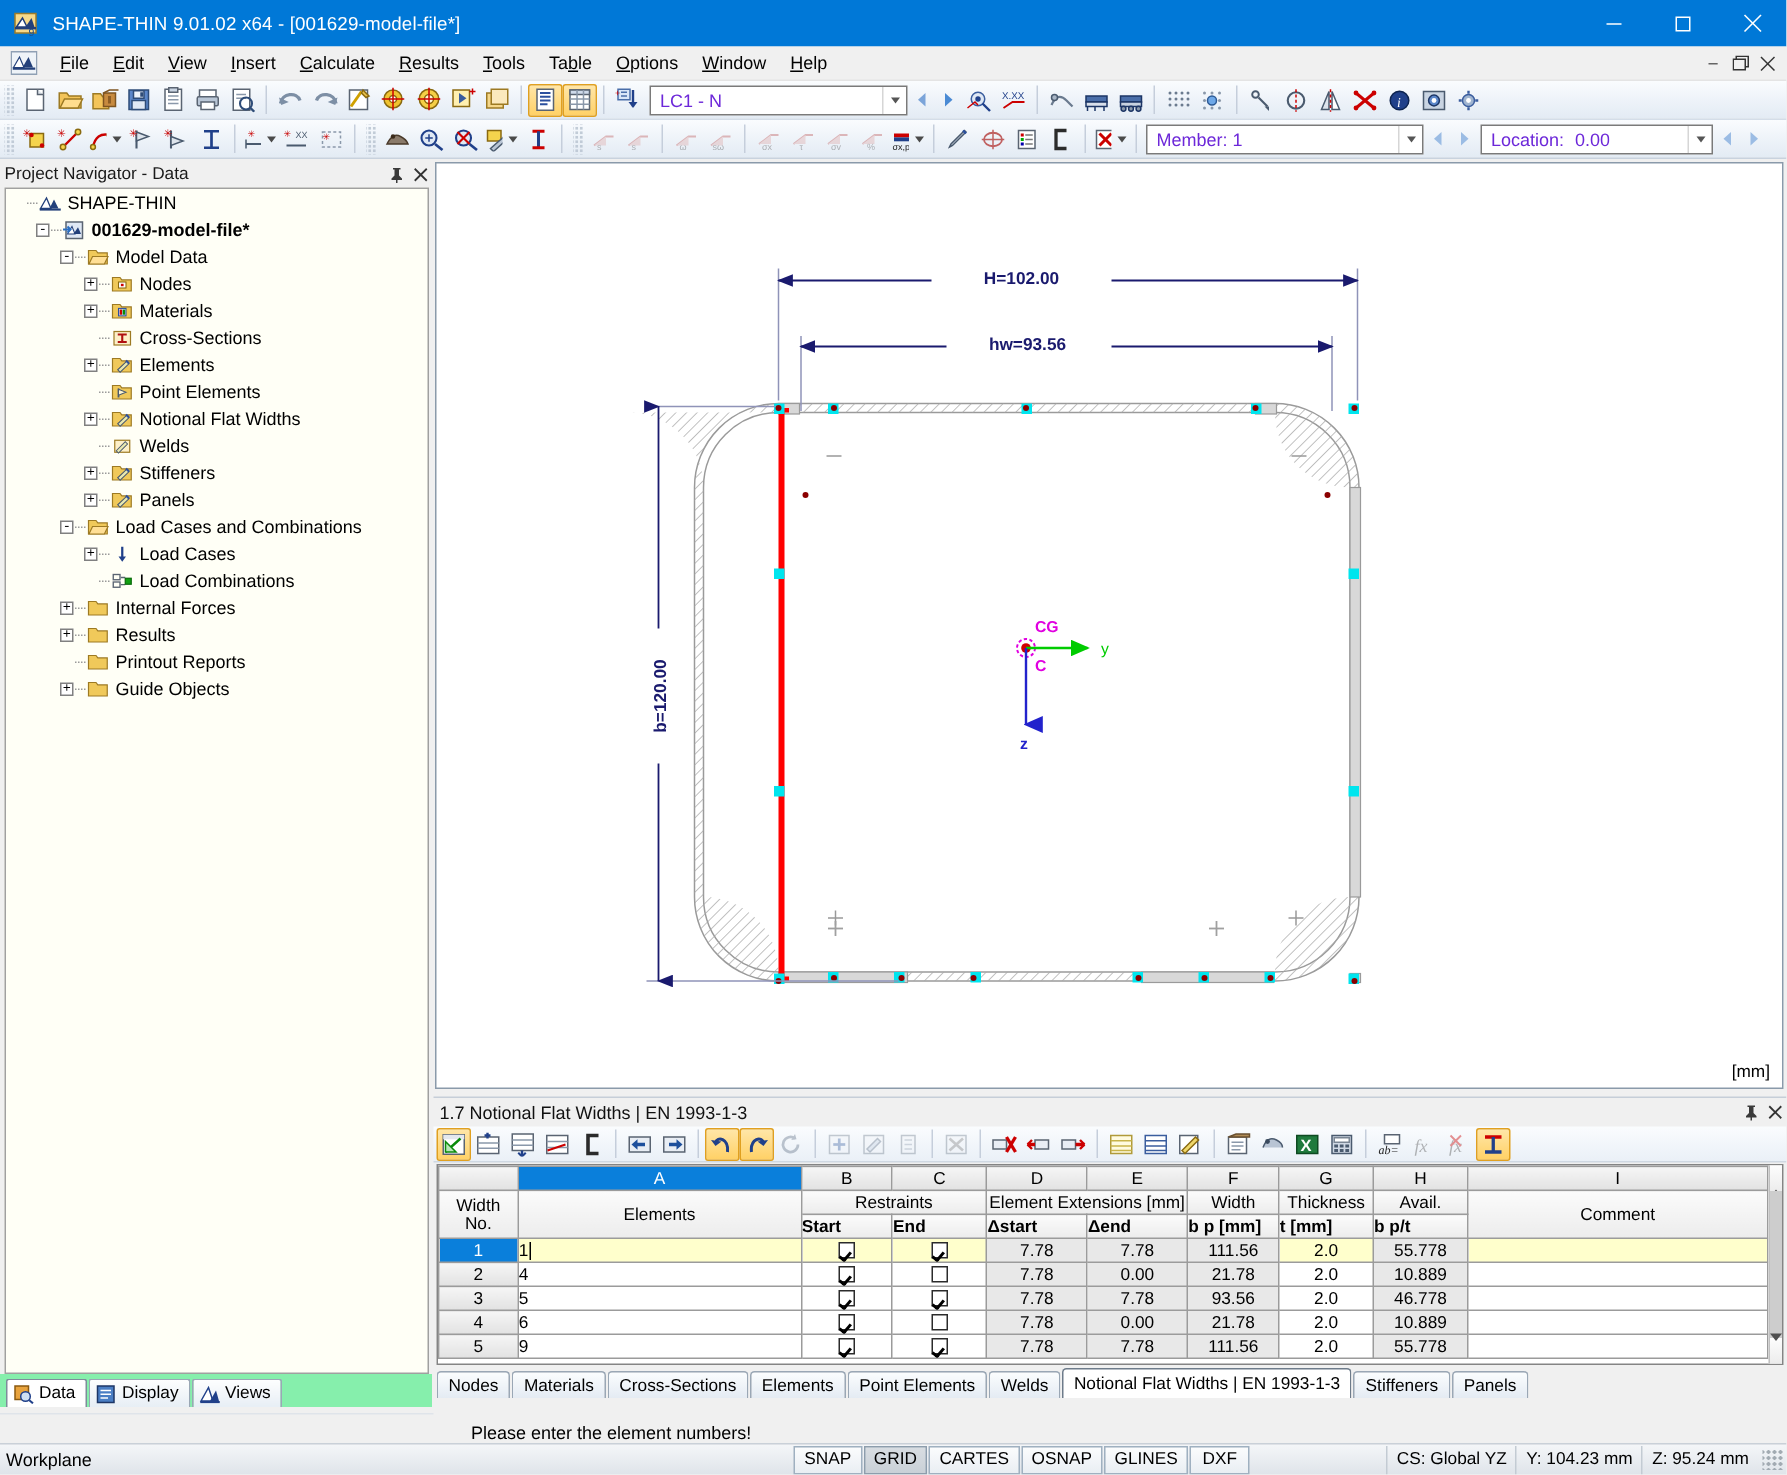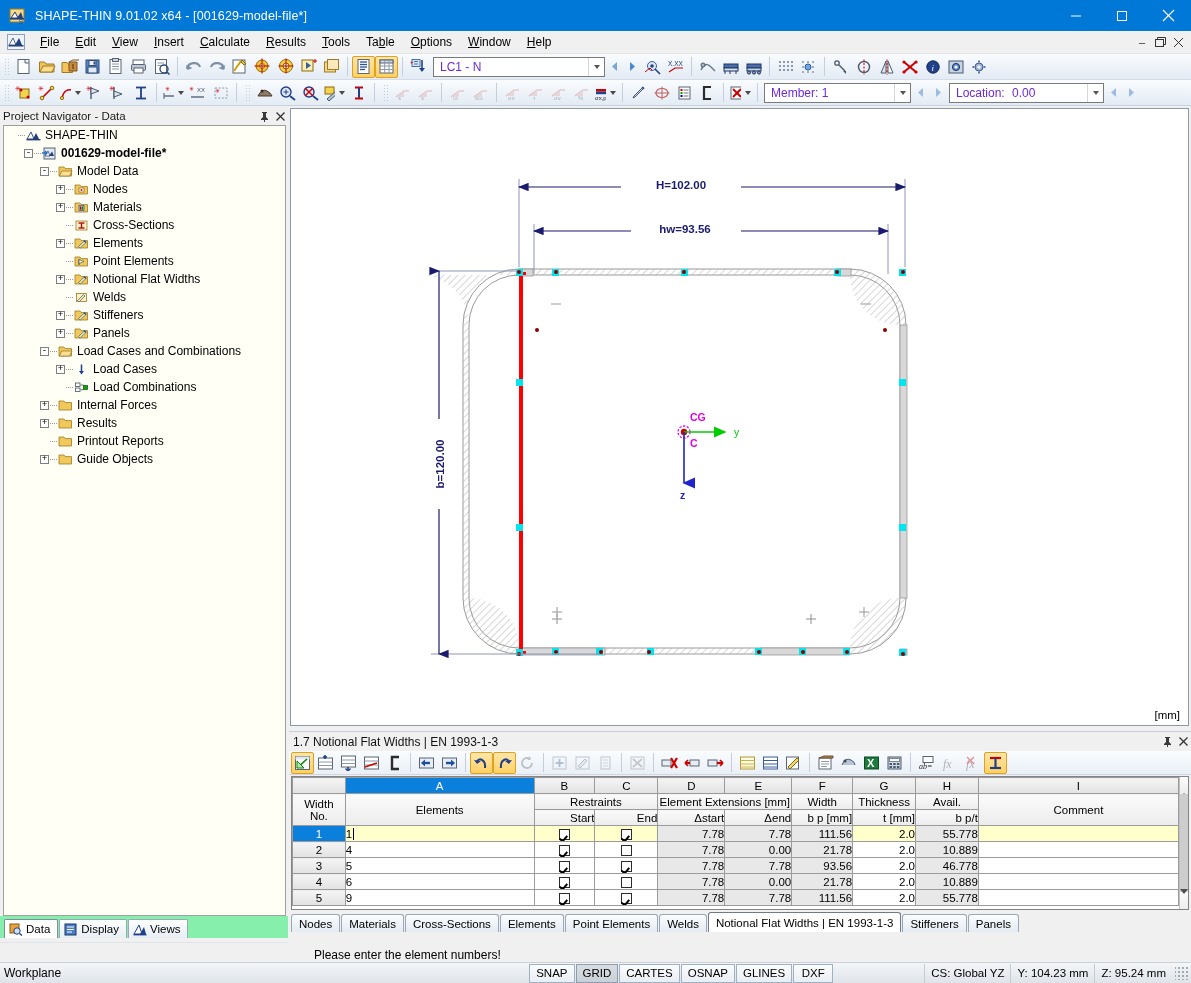--- a/index.html
+++ b/index.html
@@ -199,28 +199,28 @@
     background: linear-gradient(to bottom,#f5f5f5,#e2e2e2);
     text-align: center; font-weight: normal; height: 15px;
   }
   th.colhdr.sel { background: #0a7fdb; color: #fff; }
   th.grouphdr {
     background: linear-gradient(to bottom,#fbfbfb,#ececec);
     text-align: center; font-weight: normal;
   }
   th.subhdr {
     background: linear-gradient(to bottom,#fbfbfb,#ececec);
-    text-align: right; font-weight: normal;
+    text-align: left; font-weight: bold;
   }
   td.rowhdr {
     background: linear-gradient(to bottom,#f5f5f5,#e2e2e2);
     text-align: center;
   }
   td.rowhdr.sel { background: #0a7fdb; color: #fff; }
-  td.num { text-align: right; padding-right: 4px; }
+  td.num { text-align: center; padding-right: 4px; }
   td.txt { text-align: left; padding-left: 3px; }
   td.ctr { text-align: center; }
   tr.selrow td { background: #ffffcc; }
   tr.selrow td.readonly { background: #e8e8e8; }
   td.readonly { background: #e8e8e8; }
   td.editing {
     background: #ffffcc; border: 2px solid #3a3a3a; padding-left: 2px;
   }
   .cbx {
     display: inline-block; width: 11px; height: 11px; border: 1px solid #2b2b2b;
@@ -853,21 +853,21 @@
     <div class="tbtn arrowed">
       <svg width="16" height="16">
           <rect x="2" y="2" width="12" height="12" fill="#fff" stroke="#5a6472"></rect>
           <line x1="4" y1="4" x2="12" y2="12" stroke="#c00" stroke-width="2"></line>
           <line x1="12" y1="4" x2="4" y2="12" stroke="#c00" stroke-width="2"></line>
         </svg>
     </div>
     <div class="dropcaret"></div>
     <div class="tbsep"></div>
 
-    <div class="combobox" style="width:147px; margin-left:2px;gap:24px;">
+    <div class="combobox" style="width:185px; margin-left:2px;gap:24px;">
       <div class="cbtext">Member: 1</div>
       <div class="cbarrow"></div>
     </div>
     <div class="navarrow">
       <svg width="11" height="11">
           <path d="M8 1 L3 5.5 L8 10z" fill="#9bbce4"></path>
         </svg>
     </div>
     <div class="navarrow">
       <svg width="11" height="11">

